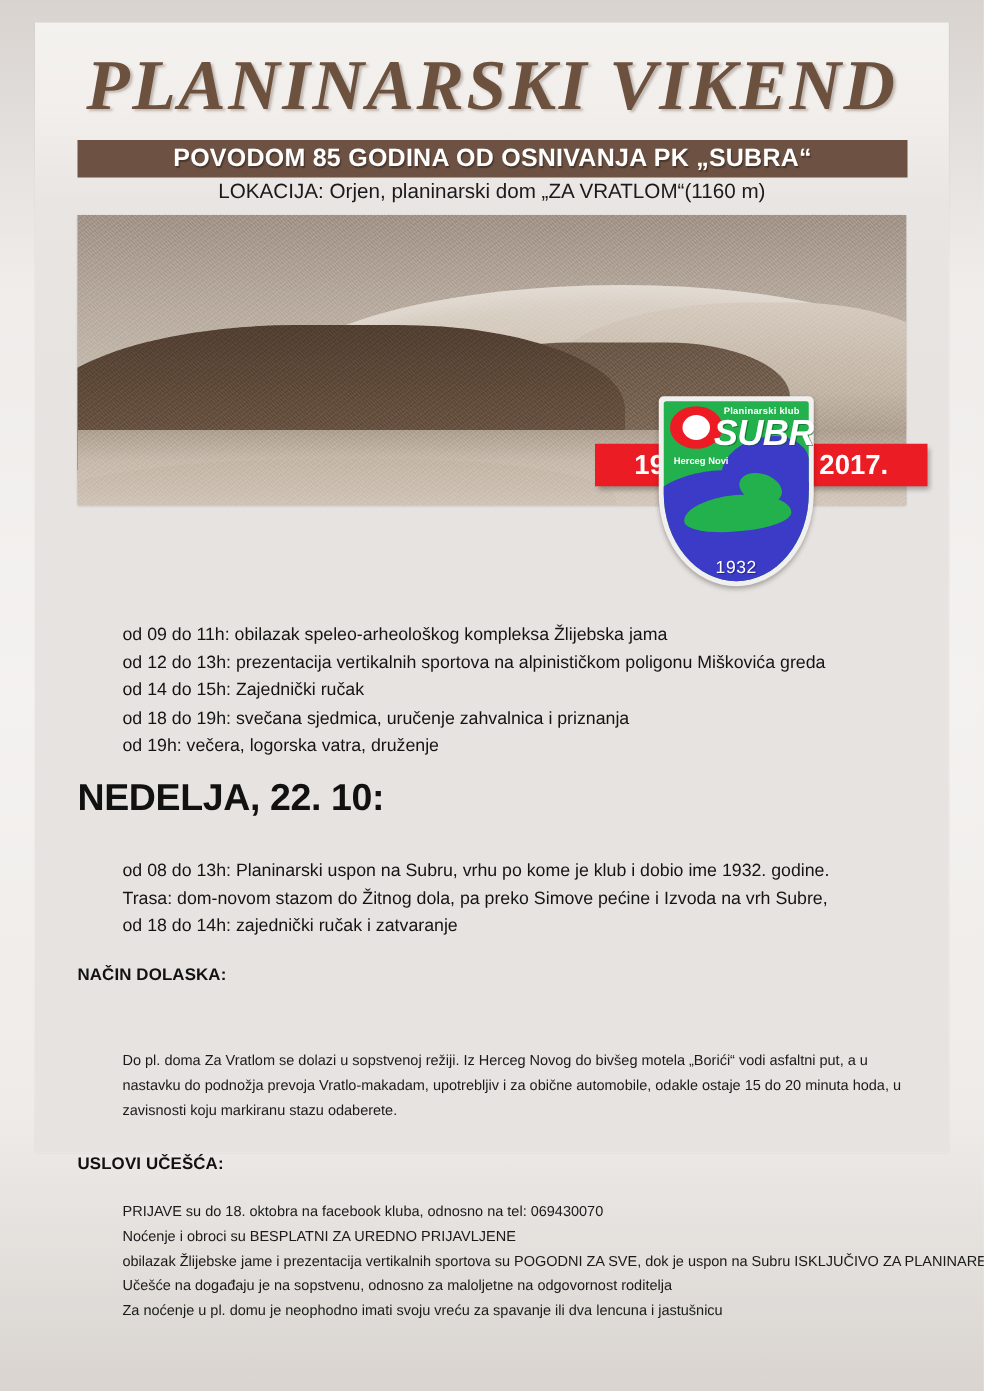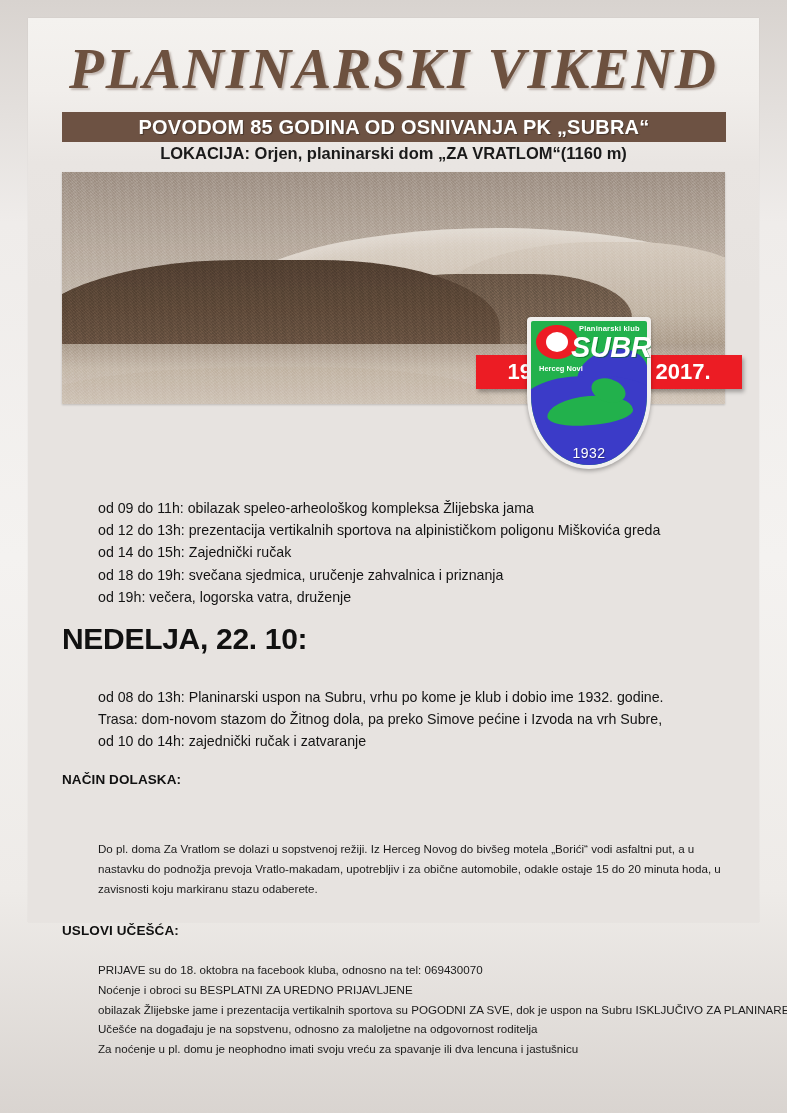--- a/index.html
+++ b/index.html
@@ -57,21 +57,21 @@
     justify-content: center;
     white-space: nowrap;
     text-shadow: 1px 1px 1px rgba(0,0,0,0.35);
   }
 
   .location-line {
     position: absolute;
     left: 0; top: 126px; width: 731px;
     text-align: center;
     font-size: 16.5px;
-    font-weight: bold;
+    font-weight: normal;
     color: #1a1a1a;
     white-space: nowrap;
   }
 
   
   .photo {
     position: absolute;
     left: 34px; top: 154px;
     width: 663px; height: 232px;
     overflow: hidden;
@@ -319,21 +319,21 @@
       <div>od 12 do 13h: prezentacija vertikalnih sportova na alpinističkom poligonu Miškovića greda</div>
       <div>od 14 do 15h: Zajednički ručak</div>
       <div>od 18 do 19h: svečana sjedmica, uručenje zahvalnica i priznanja</div>
       <div>od 19h: večera, logorska vatra, druženje</div>
     </div>
 
     <div class="day-heading sun">NEDELJA, 22. 10:</div>
     <div class="schedule sun">
       <div>od 08 do 13h: Planinarski uspon na Subru, vrhu po kome je klub i dobio ime 1932. godine.</div>
       <div>Trasa: dom-novom stazom do Žitnog dola, pa preko Simove pećine i Izvoda na vrh Subre,</div>
-      <div>od 10 do 14h: zajednički ručak i zatvaranje</div>
+      <div>od 18 do 14h: zajednički ručak i zatvaranje</div>
     </div>
 
     <div class="sec-heading arrival">NAČIN DOLASKA:</div>
     <div class="sec-body arrival">Do pl. doma Za Vratlom se dolazi u sopstvenoj režiji. Iz Herceg Novog do bivšeg motela „Borići“ vodi asfaltni put, a u nastavku do podnožja prevoja Vratlo-makadam, upotrebljiv i za obične automobile, odakle ostaje 15 do 20 minuta hoda, u zavisnosti koju markiranu stazu odaberete.</div>
 
     <div class="sec-heading terms">USLOVI UČEŠĆA:</div>
     <div class="sec-body terms">
       <div>PRIJAVE su do 18. oktobra na facebook kluba, odnosno na tel: 069430070</div>
       <div>Noćenje i obroci su BESPLATNI ZA UREDNO PRIJAVLJENE</div>
       <div>obilazak Žlijebske jame i prezentacija vertikalnih sportova su POGODNI ZA SVE, dok je uspon na Subru ISKLJUČIVO ZA PLANINARE</div>

